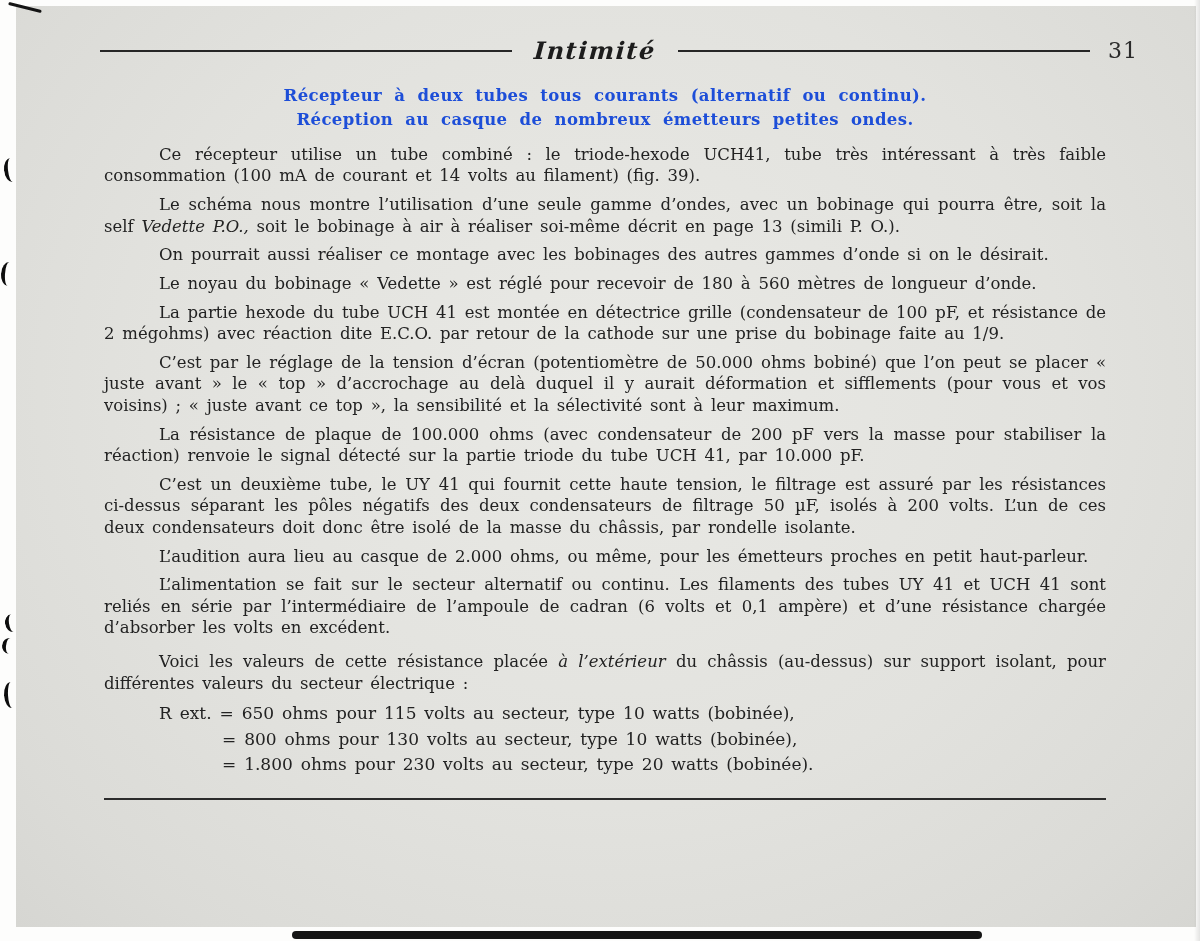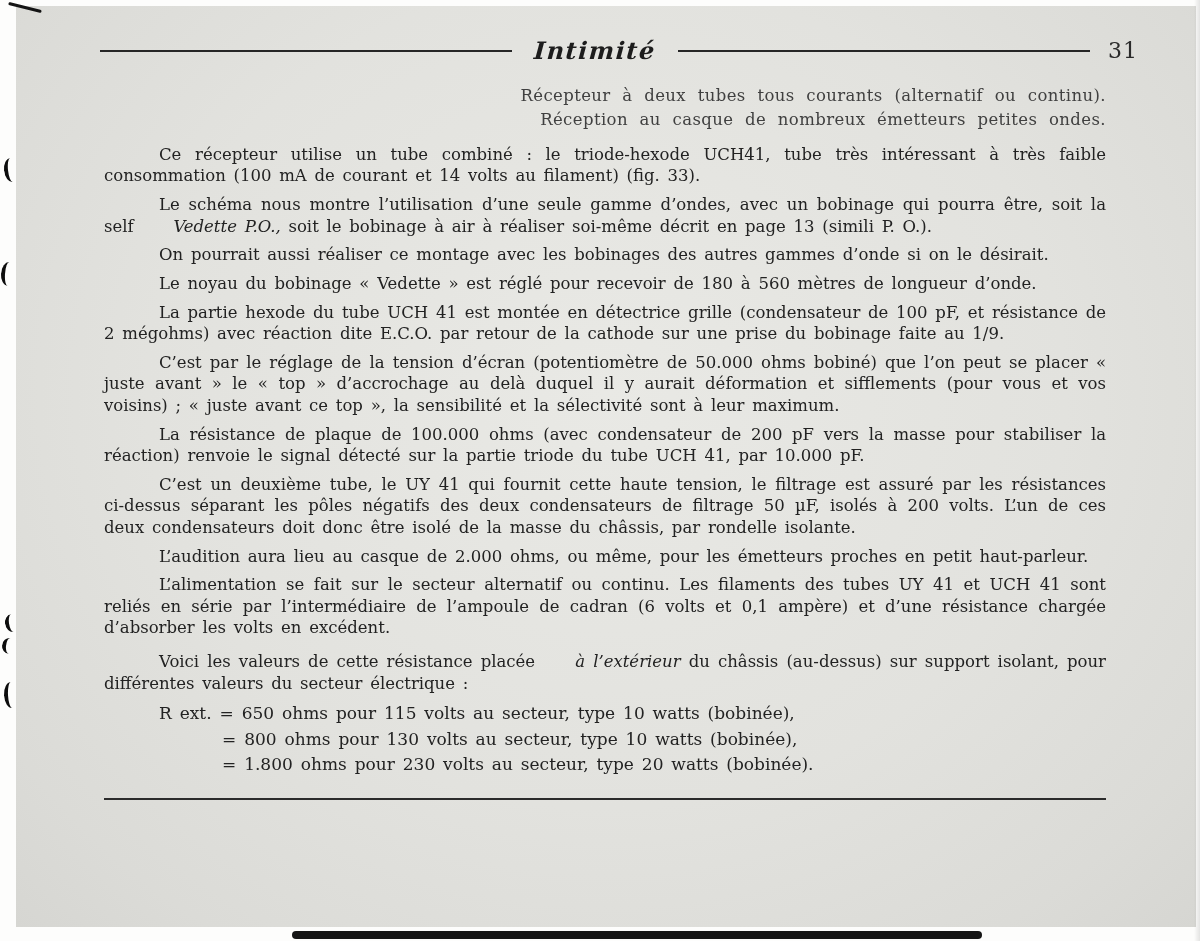--- a/index.html
+++ b/index.html
@@ -52,39 +52,39 @@
     letter-spacing: 1px;
   }
   
   .content {
     position: absolute;
     top: 84px;
     left: 104px;
     width: 1002px;
   }
   .title-line {
-    text-align: right;
-    font-weight: normal;
+    text-align: center;
+    font-weight: bold;
     font-size: 16.5px;
     letter-spacing: 0.4px;
     word-spacing: 6px;
     line-height: 1.45;
-    color: #404040;
+    color: #1d4ed8;
   }
   .title-block { margin-bottom: 12px; }
   .para {
     margin: 0 0 7px 0;
     text-indent: 55px;
     text-align: justify;
     font-size: 16.5px;
     line-height: 1.31;
     word-spacing: 2.5px;
     color: #222;
   }
-  .para em { font-style: italic; margin-left: 32px; }
+  .para em { font-style: italic; }
   .para.space-before { margin-top: 12px; }
   .rlist { margin-top: 4px; }
   .rline {
     font-size: 17px;
     line-height: 1.5;
     word-spacing: 2.5px;
     color: #222;
   }
   .rline.first { margin-left: 55px; }
   .rline.cont  { margin-left: 118px; }
@@ -150,21 +150,21 @@
     <div class="page-number">31</div>
   </div>
 
   <div class="content">
     <div class="title-block">
       <div class="title-line">Récepteur à deux tubes tous courants (alternatif ou continu).</div>
       <div class="title-line">Réception au casque de nombreux émetteurs petites ondes.</div>
     </div>
 
     <div id="paragraphs">
-        <p class="para"><span>Ce récepteur utilise un tube combiné : le triode-hexode UCH41, tube très intéressant à très faible consommation (100 mA de courant et 14 volts au filament) (fig. 33).</span></p>
+        <p class="para"><span>Ce récepteur utilise un tube combiné : le triode-hexode UCH41, tube très intéressant à très faible consommation (100 mA de courant et 14 volts au filament) (fig. 39).</span></p>
         <p class="para"><span>Le schéma nous montre l’utilisation d’une seule gamme d’ondes, avec un bobinage qui pourra être, soit la self </span><em>Vedette P.O.,</em><span> soit le bobinage à air à réaliser soi-même décrit en page 13 (simili P. O.).</span></p>
         <p class="para"><span>On pourrait aussi réaliser ce montage avec les bobinages des autres gammes d’onde si on le désirait.</span></p>
         <p class="para"><span>Le noyau du bobinage « Vedette » est réglé pour recevoir de 180 à 560 mètres de longueur d’onde.</span></p>
         <p class="para"><span>La partie hexode du tube UCH 41  est montée en détectrice grille (condensateur de 100 pF, et résistance de 2 mégohms) avec réaction dite E.C.O. par retour de la cathode sur une prise du bobinage faite au 1/9.</span></p>
         <p class="para"><span>C’est par le réglage de la tension d’écran (potentiomètre de 50.000 ohms bobiné) que l’on peut se placer « juste avant » le « top » d’accrochage au delà duquel il y aurait déformation et sifflements (pour vous et vos voisins) ; « juste avant ce top », la sensibilité et la sélectivité sont à leur maximum.</span></p>
         <p class="para"><span>La résistance de plaque de 100.000 ohms (avec condensateur de 200 pF vers la masse pour stabiliser la réaction) renvoie le signal détecté sur la partie triode du tube UCH 41, par 10.000 pF.</span></p>
         <p class="para"><span>C’est un deuxième tube, le UY 41 qui fournit cette haute tension, le filtrage est assuré par les résistances ci-dessus séparant les pôles négatifs des deux condensateurs de filtrage 50 µF, isolés à 200 volts. L’un de ces deux condensateurs doit donc être isolé de la masse du châssis, par rondelle isolante.</span></p>
         <p class="para"><span>L’audition aura lieu au casque  de 2.000 ohms, ou même, pour les émetteurs proches en petit haut-parleur.</span></p>
         <p class="para"><span>L’alimentation se fait sur le secteur alternatif ou continu. Les filaments des tubes UY 41 et UCH 41 sont reliés en série par l’intermédiaire de l’ampoule de cadran (6 volts et 0,1 ampère) et d’une résistance chargée d’absorber les volts en excédent.</span></p>
         <p class="para space-before"><span>Voici les valeurs de cette résistance placée </span><em>à l’extérieur</em><span> du châssis (au-dessus) sur support isolant, pour différentes valeurs du secteur électrique :</span></p>

